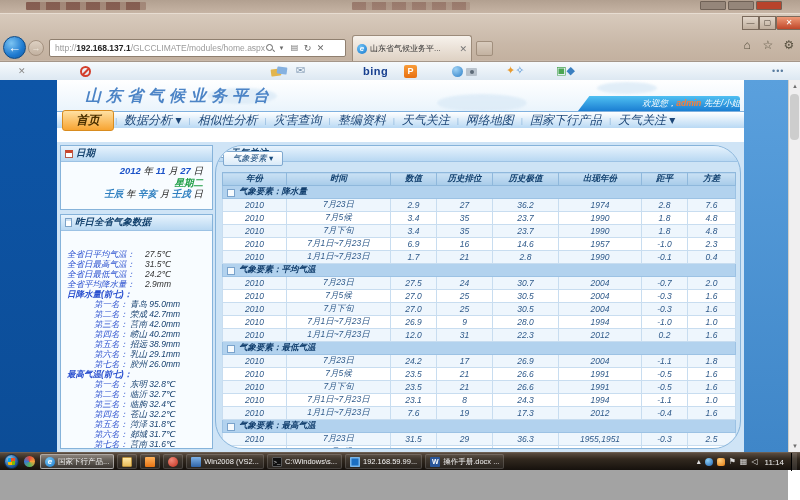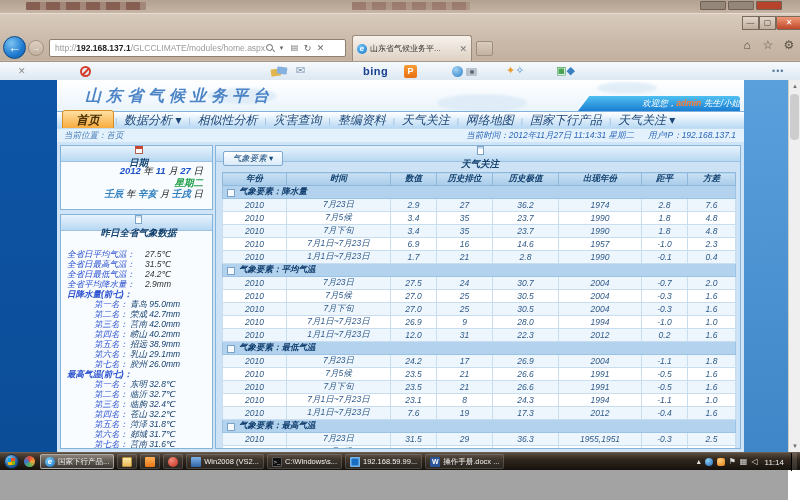--- a/index.html
+++ b/index.html
@@ -76,21 +76,21 @@
   .nav-sep{color:#8fb8dd;font-size:8px;margin:0 1px;}
 
   .crumb{left:0;top:48px;width:687px;height:14px;background:#e3f1fc;border-top:1px solid #c2ddf2;box-sizing:border-box;display:flex;align-items:center;font-size:8.5px;}
   .crumb .loc{color:#4a7fb5;padding-left:7px;flex:1;}
   .crumb .tm{color:#2a66b8;margin-right:14px;}
   .crumb .ip{color:#2a66b8;margin-right:8px;}
 
   .content{left:0;top:62px;width:687px;height:310px;background:#cfe4f6;overflow:hidden;}
 
   .panel{position:absolute;border:1px solid #86b3da;background:#f8fcff;box-sizing:border-box;overflow:hidden;}
-  .p-head{height:15px;background:linear-gradient(180deg,#e7f3fd,#b9d8f2);border-bottom:1px solid #9cc2e4;display:flex;align-items:center;padding-left:4px;gap:3px;flex-direction:column;}
+  .p-head{height:15px;background:linear-gradient(180deg,#e7f3fd,#b9d8f2);border-bottom:1px solid #9cc2e4;display:flex;align-items:center;padding-left:4px;gap:3px;}
   .p-head .p-ttl{font-size:9.5px;font-weight:bold;color:#14426e;}
   .ico-cal{width:8px;height:8px;background:#fff;border:1px solid #b95b4a;border-top:3px solid #c9452c;box-sizing:border-box;flex:none;}
   .ico-doc{width:7px;height:9px;background:#fff;border:1px solid #7da3c8;box-shadow:inset 0 2px 0 #cfe2f3;box-sizing:border-box;flex:none;}
 
   .panel-cal{left:3px;top:3px;width:153px;height:65px;}
   .cal-body{padding:3px 9px 0 0;text-align:right;font-size:9.5px;line-height:11.5px;white-space:nowrap;}
   .seg-num{color:#1b52c8;font-weight:bold;}
   .seg-lbl{color:#222;}
   .seg-green{color:#1e9e46;font-weight:bold;}
   .seg-gz{color:#2e7fc0;font-weight:bold;}
@@ -99,21 +99,21 @@
   .y-body{padding:18px 4px 0 6px;font-size:8.5px;line-height:10px;white-space:nowrap;}
   .sum-line{display:flex;}
   .y-label{color:#2b50cf;}
   .sum-line .y-label{width:78px;flex:none;}
   .y-value{color:#333;}
   .y-headline{color:#2b50cf;font-weight:bold;}
   .rank-line{display:flex;padding-left:27px;}
   .rank-line .y-label{width:36px;flex:none;}
   .y-rankval{color:#16406f;}
 
-  .panel-main{left:158px;top:3px;width:526px;height:304px;background:#cde3f5;}
+  .panel-main{left:158px;top:3px;width:526px;height:304px;background:#cde3f5;border-radius:28px;}
   .elem-btn{left:7px;top:5px;width:60px;height:15px;background:linear-gradient(#ffffff,#d9eaf8);border:1px solid #7fa8cf;border-radius:2px;box-sizing:border-box;font-size:8.5px;color:#174a7c;text-align:center;line-height:13px;}
   .tbl-wrap{left:6px;top:26px;width:513px;position:absolute;}
   table.dt{width:513px;border-collapse:collapse;table-layout:fixed;font-size:8.5px;}
   table.dt th{height:12px;background:linear-gradient(#cae1f4,#a7cbe9);color:#11406f;font-weight:bold;border:1px solid #8fb8dc;padding:0;font-size:8.5px;}
   table.dt td{height:11px;border:1px solid #c8ddf0;text-align:center;color:#2f5a8a;padding:0;overflow:hidden;white-space:nowrap;}
   tr.grp td{background:#b2d2ee;text-align:left;color:#123f6e;font-weight:bold;padding-left:16px;position:relative;border:1px solid #9cc2e4;}
   tr.grp td::before{content:"";position:absolute;left:4px;top:2.5px;width:6px;height:6px;background:#f6fafd;border:1px solid #7aa3cc;}
   tr.r-odd td{background:#eef6fd;}
   tr.r-even td{background:#ffffff;}
 
@@ -233,25 +233,20 @@
         <span class="nav-sep">|</span>
         <span class="nav-item">天气关注</span>
         <span class="nav-sep">|</span>
         <span class="nav-item">网络地图</span>
         <span class="nav-sep">|</span>
         <span class="nav-item">国家下行产品</span>
         <span class="nav-sep">|</span>
         <span class="nav-item">天气关注 ▾</span>
       </div>
 
-    <div class="abs crumb">
-      <span class="loc">当前位置：首页</span>
-      <span class="tm">当前时间：2012年11月27日 11:14:31 星期二</span>
-      <span class="ip">用户IP：192.168.137.1</span>
-    </div>
 
     <div class="abs content">
 
       <div class="panel panel-cal">
         <div class="p-head">
           <span class="ico-cal"></span>
           <span class="p-ttl">日期</span>
         </div>
         <div class="cal-body">
             <div class="cal-line"><span class="seg-num">2012</span><span class="seg-lbl"> 年 </span><span class="seg-num">11</span><span class="seg-lbl"> 月 </span><span class="seg-num">27</span><span class="seg-lbl"> 日</span></div>

